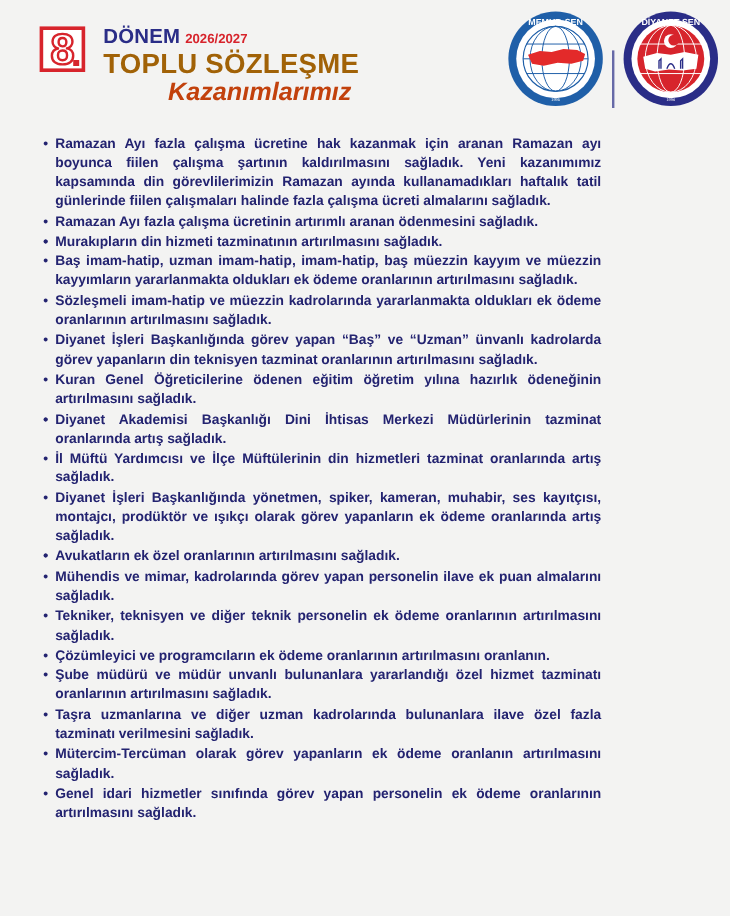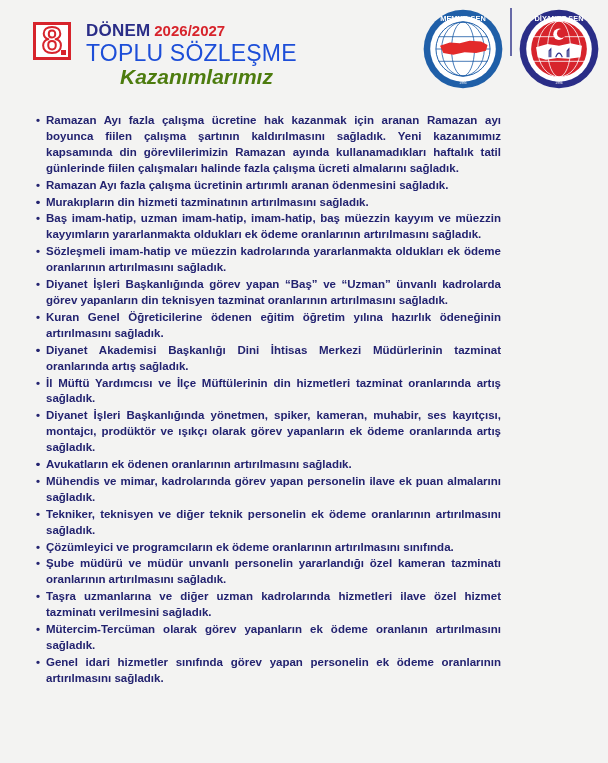--- a/index.html
+++ b/index.html
@@ -55,42 +55,42 @@
     .title-donem {
       color: #2a2d87;
       font-weight: bold;
       font-size: 17px;
       line-height: 22px;
       letter-spacing: 0.2px;
     }
     .title-years {
       color: #d7242c;
       font-weight: bold;
-      font-size: 15px;
+      font-size: 11px;
     }
     .title-line2 {
-      color: #1d4ed8;
-      font-weight: normal;
+      color: #a16207;
+      font-weight: bold;
       font-size: 23px;
       line-height: 22px;
       letter-spacing: 0.2px;
     }
     .title-line3 {
-      color: #4d7c0f;
+      color: #c2410c;
       font-style: italic;
       font-weight: bold;
       font-size: 21px;
       line-height: 26px;
-      margin-left: 34px;
+      margin-left: 54px;
     }
     .logos {
       position: absolute;
       left: 422px; top: 8px;
       display: flex;
-      align-items: flex-start;
+      align-items: flex-end;
       gap: 4px;
     }
     .logo {
       width: 82px; height: 82px;
     }
     .logo-divider {
       width: 2px;
       height: 48px;
       background: #2a2d87;
       opacity: 0.7;
@@ -181,22 +181,22 @@
       <li><span class="bullet">•</span><span>Murakıpların din hizmeti tazminatının artırılmasını sağladık.</span></li>
       <li><span class="bullet">•</span><span>Baş imam-hatip, uzman imam-hatip, imam-hatip, baş müezzin kayyım ve müezzin kayyımların yararlanmakta oldukları ek ödeme oranlarının artırılmasını sağladık.</span></li>
       <li><span class="bullet">•</span><span>Sözleşmeli imam-hatip ve müezzin kadrolarında yararlanmakta oldukları ek ödeme oranlarının artırılmasını sağladık.</span></li>
       <li><span class="bullet">•</span><span>Diyanet İşleri Başkanlığında görev yapan “Baş” ve “Uzman” ünvanlı kadrolarda görev yapanların din teknisyen tazminat oranlarının artırılmasını sağladık.</span></li>
       <li><span class="bullet">•</span><span>Kuran Genel Öğreticilerine ödenen eğitim öğretim yılına hazırlık ödeneğinin artırılmasını sağladık.</span></li>
       <li><span class="bullet">•</span></li>
       <li><span class="bullet">•</span><span>Diyanet Akademisi Başkanlığı Dini İhtisas Merkezi Müdürlerinin tazminat oranlarında artış sağladık.</span></li>
       <li><span class="bullet">•</span><span>İl Müftü Yardımcısı ve İlçe Müftülerinin din hizmetleri tazminat oranlarında artış sağladık.</span></li>
       <li><span class="bullet">•</span><span>Diyanet İşleri Başkanlığında yönetmen, spiker, kameran, muhabir, ses kayıtçısı, montajcı, prodüktör ve ışıkçı olarak görev yapanların ek ödeme oranlarında artış sağladık.</span></li>
       <li><span class="bullet">•</span></li>
-      <li><span class="bullet">•</span><span>Avukatların ek ödenen oranlarının artırılmasını sağladık.</span></li>
+      <li><span class="bullet">•</span><span>Avukatların ek özel oranlarının artırılmasını sağladık.</span></li>
       <li><span class="bullet">•</span><span>Mühendis ve mimar, kadrolarında görev yapan personelin  ilave ek puan almalarını sağladık.</span></li>
       <li><span class="bullet">•</span><span>Tekniker, teknisyen ve diğer teknik personelin ek ödeme oranlarının artırılmasını sağladık.</span></li>
-      <li><span class="bullet">•</span><span>Çözümleyici ve programcıların ek ödeme oranlarının artırılmasını sınıfında.</span></li>
-      <li><span class="bullet">•</span><span>Şube müdürü ve müdür unvanlı personelin yararlandığı özel kameran tazminatı oranlarının artırılmasını sağladık.</span></li>
-      <li><span class="bullet">•</span><span>Taşra uzmanlarına ve diğer uzman kadrolarında hizmetleri ilave özel hizmet tazminatı verilmesini sağladık.</span></li>
+      <li><span class="bullet">•</span><span>Çözümleyici ve programcıların ek ödeme oranlarının artırılmasını oranlanın.</span></li>
+      <li><span class="bullet">•</span><span>Şube müdürü ve müdür unvanlı bulunanlara yararlandığı özel hizmet tazminatı oranlarının artırılmasını sağladık.</span></li>
+      <li><span class="bullet">•</span><span>Taşra uzmanlarına ve diğer uzman kadrolarında bulunanlara ilave özel fazla tazminatı verilmesini sağladık.</span></li>
       <li><span class="bullet">•</span><span>Mütercim-Tercüman olarak görev yapanların ek ödeme oranlanın artırılmasını sağladık.</span></li>
       <li><span class="bullet">•</span><span>Genel idari hizmetler sınıfında görev yapan personelin ek ödeme oranlarının artırılmasını sağladık.</span></li>
     </ul>
 </div>
 
 </body></html>

